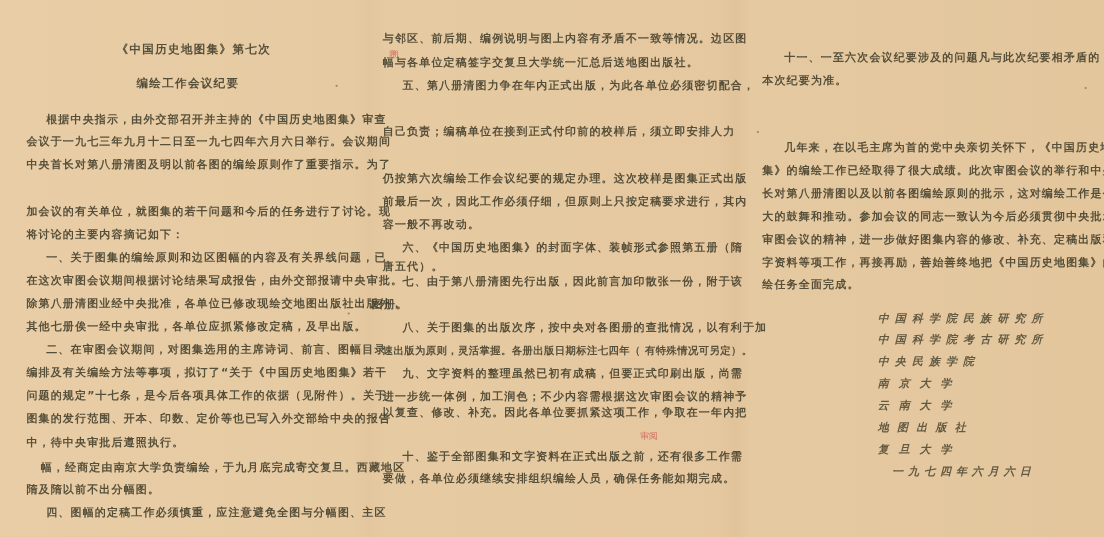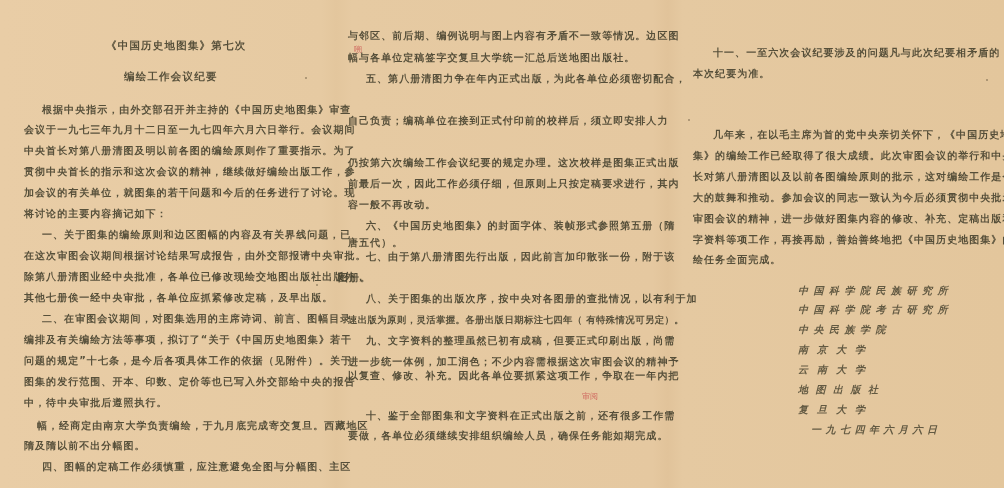--- a/index.html
+++ b/index.html
@@ -57,21 +57,20 @@
 
 <div class="scan"></div>
 
 <div class="page page-1">
   <div class="line title" style="left:106px; top:39px;">《中国历史地图集》第七次</div>
   <div class="line title" style="left:124px; top:70px;">编绘工作会议纪要</div>
 
   <div class="line" style="left:42px; top:104px;">根据中央指示，由外交部召开并主持的《中国历史地图集》审查</div>
   <div class="line" style="left:24px; top:124px;">会议于一九七三年九月十二日至一九七四年六月六日举行。会议期间</div>
   <div class="line" style="left:24px; top:145px;">中央首长对第八册清图及明以前各图的编绘原则作了重要指示。为了</div>
-  <div class="line" style="left:24px; top:166px;">贯彻中央首长的指示和这次会议的精神，继续做好编绘出版工作，参</div>
   <div class="line" style="left:24px; top:187px;">加会议的有关单位，就图集的若干问题和今后的任务进行了讨论。现</div>
   <div class="line" style="left:24px; top:208px;">将讨论的主要内容摘记如下：</div>
   <div class="line" style="left:42px; top:229px;">一、关于图集的编绘原则和边区图幅的内容及有关界线问题，已</div>
   <div class="line" style="left:24px; top:250px;">在这次审图会议期间根据讨论结果写成报告，由外交部报请中央审批。</div>
   <div class="line" style="left:24px; top:271px;">除第八册清图业经中央批准，各单位已修改现绘交地图出版社出版外，</div>
   <div class="line" style="left:24px; top:292px;">其他七册俟一经中央审批，各单位应抓紧修改定稿，及早出版。</div>
   <div class="line" style="left:42px; top:313px;">二、在审图会议期间，对图集选用的主席诗词、前言、图幅目录</div>
   <div class="line" style="left:24px; top:334px;">编排及有关编绘方法等事项，拟订了“关于《中国历史地图集》若干</div>
   <div class="line" style="left:24px; top:355px;">问题的规定”十七条，是今后各项具体工作的依据（见附件）。关于</div>
   <div class="line" style="left:24px; top:376px;">图集的发行范围、开本、印数、定价等也已写入外交部给中央的报告</div>

